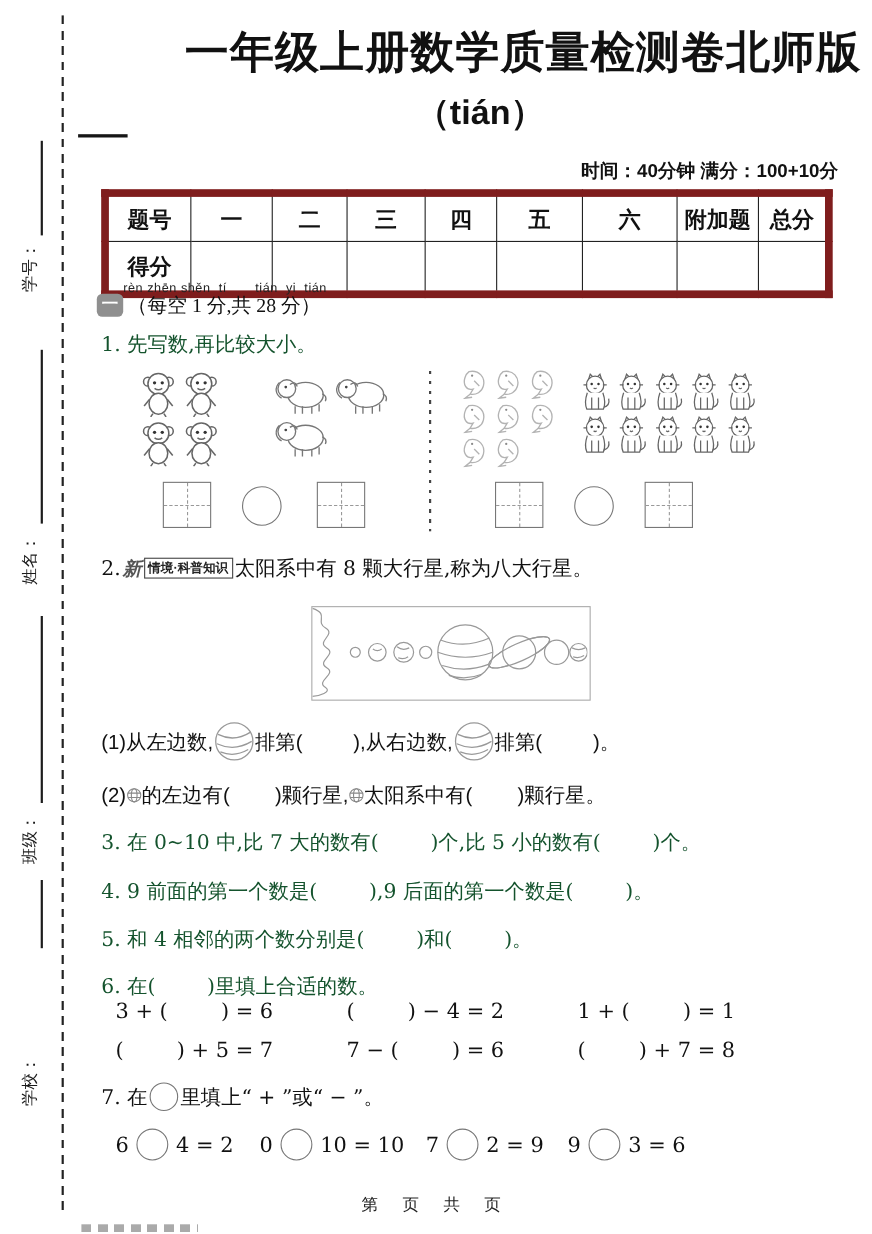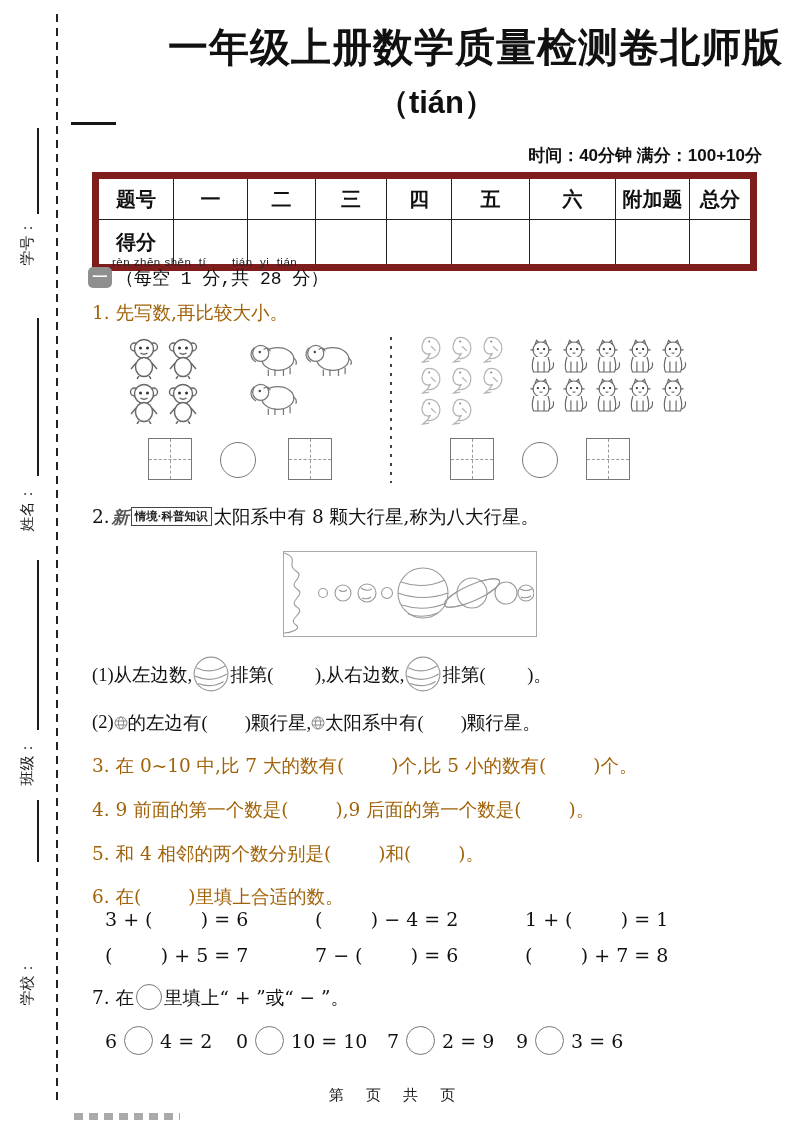--- a/index.html
+++ b/index.html
@@ -32,25 +32,25 @@
   .tr-s td{height:44px;}
 
   
   .sec-pinyin{position:absolute;left:112px;top:256px;font-size:11.5px;letter-spacing:.5px;
               color:#222;white-space:pre;}
   .sec-icon{position:absolute;left:88px;top:267px;width:24px;height:21px;border-radius:5px;
             background:#8f8f8f;color:#fff;font-weight:900;font-size:15px;line-height:19px;
             text-align:center;}
   .sec-line{position:absolute;left:116px;top:266px;display:flex;align-items:baseline;gap:4px;}
   .sec-title{font-size:19px;font-weight:800;letter-spacing:1px;}
-  .sec-note{font-family:Liberation Mono, monospace;font-size:18px;}
+  .sec-note{font-family:Liberation Serif, serif;font-size:18px;}
 
   
   .q{position:absolute;left:92px;font-family:"DejaVu Serif","Liberation Serif",serif;
-     font-size:18.5px;color:#a16207;white-space:pre-wrap;}
+     font-size:18.5px;color:#14532d;white-space:pre-wrap;}
 
   
   .fig1{position:absolute;left:92px;top:333px;width:662px;height:155px;}
   .fig1 .divider{position:absolute;left:298px;top:4px;width:2px;height:146px;
         background:repeating-linear-gradient(180deg,#444 0 3px,transparent 3px 9px);}
   .agroup{position:absolute;display:flex;flex-wrap:wrap;gap:3px;align-content:flex-start;}
   .g-monkey{left:34px;top:4px;width:80px;}
   .g-elephant{left:156px;top:8px;width:112px;}
   .g-dolphin{left:326px;top:2px;width:92px;}
   .g-cat{left:434px;top:6px;width:166px;}
@@ -61,21 +61,21 @@
 
   
   .q2line{position:absolute;left:92px;top:504px;display:flex;align-items:baseline;gap:2px;
           font-family:"DejaVu Serif","Liberation Serif",serif;font-size:18.5px;}
   .badge-new{font-style:italic;font-weight:800;font-size:17px;color:#555;}
   .badge-box{border:1.3px solid #444;font-family:"Liberation Sans",sans-serif;
              font-size:11.5px;font-weight:700;padding:1px 3px;color:#222;align-self:center;}
   .solarbox{position:absolute;left:283px;top:551px;width:252px;height:84px;border:1px solid #aaa;background:#fff;}
 
   .subq{position:absolute;left:92px;display:flex;align-items:center;
-        font-family:Liberation Serif, serif;font-size:18.5px;white-space:pre;}
+        font-family:Liberation Sans, sans-serif;font-size:18.5px;white-space:pre;}
 
   
   .eqrow{position:absolute;left:92px;width:662px;height:30px;
          font-family:"DejaVu Serif","Liberation Serif",serif;font-size:19px;}
   .eqrow span{position:absolute;white-space:pre;}
   .eq-c0{left:13px;} .eq-c1{left:223px;} .eq-c2{left:433px;}
 
   
   .q7head{position:absolute;left:92px;top:984px;display:flex;align-items:center;
           font-family:"DejaVu Serif","Liberation Serif",serif;font-size:18.5px;white-space:pre;}

